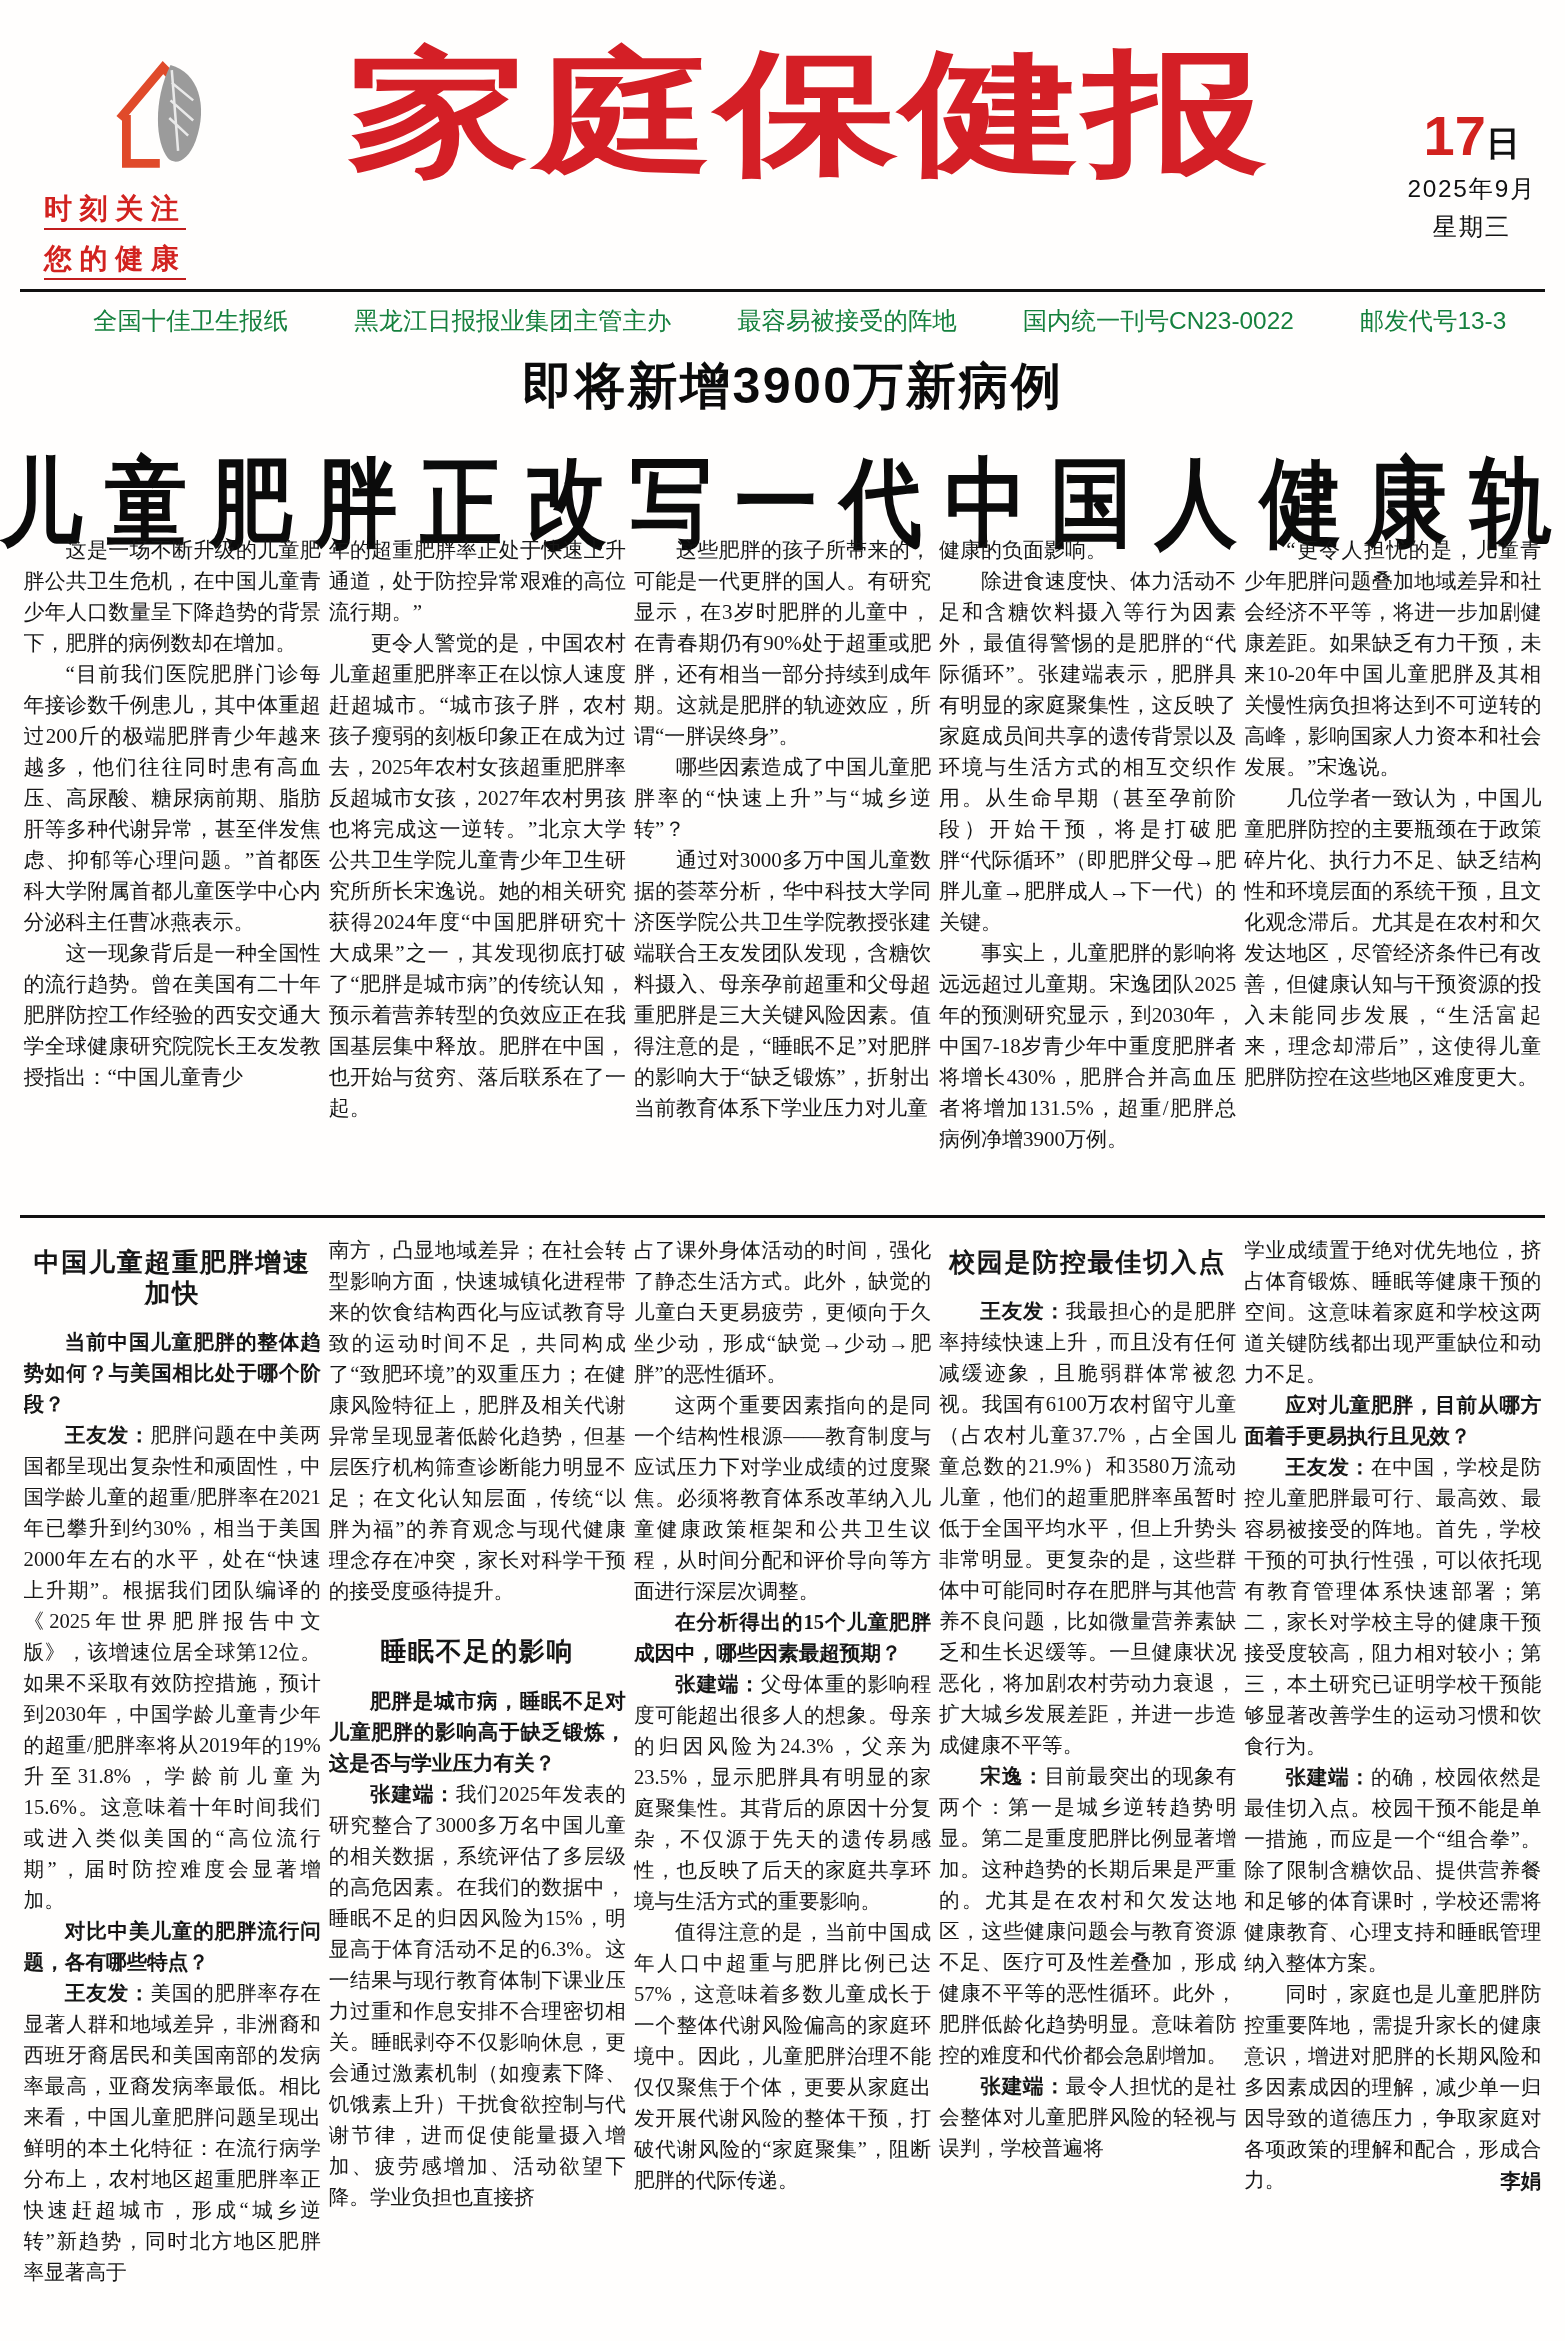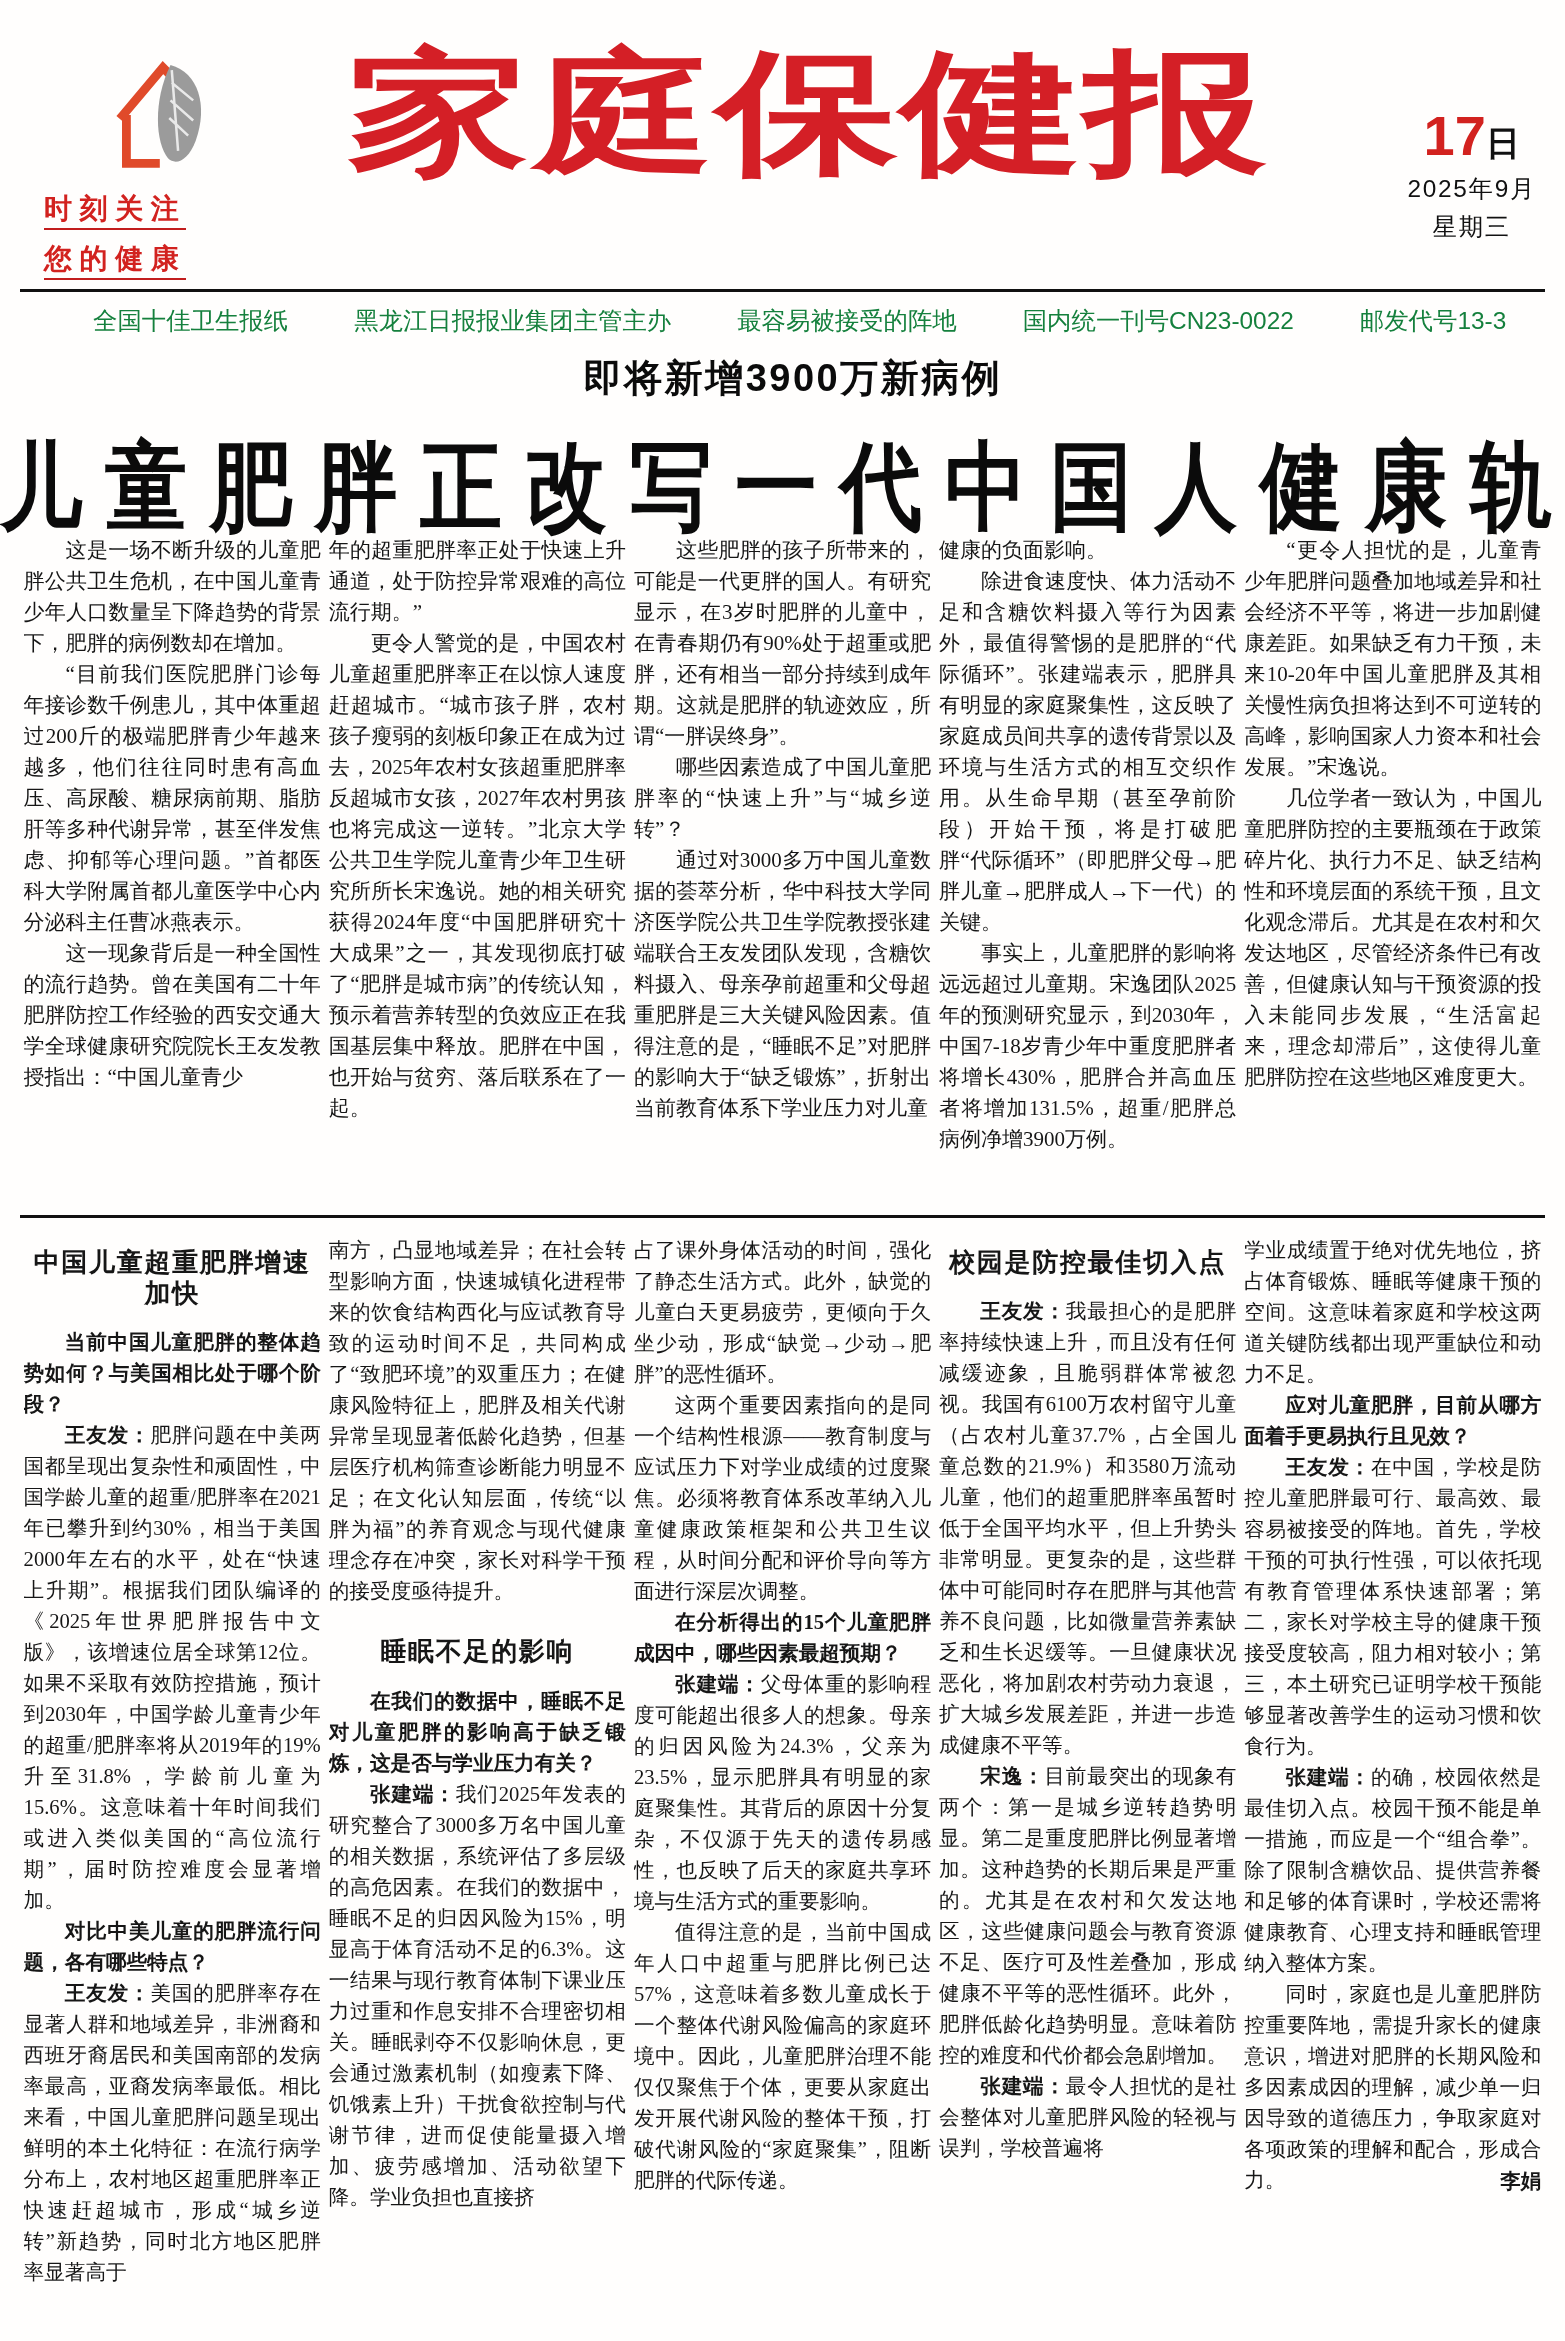--- a/index.html
+++ b/index.html
@@ -24,21 +24,21 @@
 
   .rule-thick{position:absolute;left:20px;right:20px;top:289px;height:3.4px;background:#111;}
   .info-bar{position:absolute;left:93px;top:305px;right:252px;display:flex;gap:0;
         justify-content:flex-start;font-family:"Liberation Sans","DejaVu Sans",sans-serif;
         font-size:24.4px;color:#15803d;white-space:nowrap;}
   .info-item{margin-right:66px;}
 
   
   .headline-block{position:absolute;left:0;top:353px;width:100%;text-align:center;}
   .kicker{font-family:"Liberation Sans","DejaVu Sans",sans-serif;font-weight:bold;
-        font-size:38px;letter-spacing:2.5px;color:#0b0b0b;padding-left:21px;}
+        font-size:50px;letter-spacing:2.5px;color:#0b0b0b;padding-left:21px;}
   .main-headline{margin-top:18.5px;font-size:82px;font-weight:bold;color:#0b0b0b;
         letter-spacing:23px;white-space:nowrap;transform:scaleY(1.18);transform-origin:center top;}
 
   
   .cols{position:absolute;left:23.6px;right:23.6px;display:flex;gap:8px;}
   .top-cols{top:535px;height:673px;}
   .bottom-cols{top:1235px;height:1096px;}
   .col{flex:1 1 0;overflow:hidden;text-align:justify;}
   .top-cols .col{font-size:21px;line-height:31px;}
   .bottom-cols .col{font-size:20.6px;line-height:31px;}
@@ -131,21 +131,21 @@
       <div class="col">
         <h3 class="sub-head">中国儿童超重肥胖增速加快</h3>
         <p class=" q">当前中国儿童肥胖的整体趋势如何？与美国相比处于哪个阶段？</p>
         <p class=""><b class="speaker">王友发：</b>肥胖问题在中美两国都呈现出复杂性和顽固性，中国学龄儿童的超重/肥胖率在2021年已攀升到约30%，相当于美国2000年左右的水平，处在“快速上升期”。根据我们团队编译的《2025年世界肥胖报告中文版》，该增速位居全球第12位。如果不采取有效防控措施，预计到2030年，中国学龄儿童青少年的超重/肥胖率将从2019年的19%升至31.8%，学龄前儿童为15.6%。这意味着十年时间我们或进入类似美国的“高位流行期”，届时防控难度会显著增加。</p>
         <p class=" q">对比中美儿童的肥胖流行问题，各有哪些特点？</p>
         <p class=""><b class="speaker">王友发：</b>美国的肥胖率存在显著人群和地域差异，非洲裔和西班牙裔居民和美国南部的发病率最高，亚裔发病率最低。相比来看，中国儿童肥胖问题呈现出鲜明的本土化特征：在流行病学分布上，农村地区超重肥胖率正快速赶超城市，形成“城乡逆转”新趋势，同时北方地区肥胖率显著高于</p>
       </div>
       <div class="col">
         <p class="cont">南方，凸显地域差异；在社会转型影响方面，快速城镇化进程带来的饮食结构西化与应试教育导致的运动时间不足，共同构成了“致肥环境”的双重压力；在健康风险特征上，肥胖及相关代谢异常呈现显著低龄化趋势，但基层医疗机构筛查诊断能力明显不足；在文化认知层面，传统“以胖为福”的养育观念与现代健康理念存在冲突，家长对科学干预的接受度亟待提升。</p>
         <h3 class="sub-head mid-head">睡眠不足的影响</h3>
-        <p class=" q">在我们的数据中，睡眠不足对儿童肥胖的影响高于缺乏锻炼，这是否与学业压力有关？</p>
+        <p class=" q">肥胖是城市病，睡眠不足对儿童肥胖的影响高于缺乏锻炼，这是否与学业压力有关？</p>
         <p class=""><b class="speaker">张建端：</b>我们2025年发表的研究整合了3000多万名中国儿童的相关数据，系统评估了多层级的高危因素。在我们的数据中，睡眠不足的归因风险为15%，明显高于体育活动不足的6.3%。这一结果与现行教育体制下课业压力过重和作息安排不合理密切相关。睡眠剥夺不仅影响休息，更会通过激素机制（如瘦素下降、饥饿素上升）干扰食欲控制与代谢节律，进而促使能量摄入增加、疲劳感增加、活动欲望下降。学业负担也直接挤</p>
       </div>
       <div class="col">
         <p class="cont">占了课外身体活动的时间，强化了静态生活方式。此外，缺觉的儿童白天更易疲劳，更倾向于久坐少动，形成“缺觉→少动→肥胖”的恶性循环。</p>
         <p class="">这两个重要因素指向的是同一个结构性根源——教育制度与应试压力下对学业成绩的过度聚焦。必须将教育体系改革纳入儿童健康政策框架和公共卫生议程，从时间分配和评价导向等方面进行深层次调整。</p>
         <p class=" q">在分析得出的15个儿童肥胖成因中，哪些因素最超预期？</p>
         <p class=""><b class="speaker">张建端：</b>父母体重的影响程度可能超出很多人的想象。母亲的归因风险为24.3%，父亲为23.5%，显示肥胖具有明显的家庭聚集性。其背后的原因十分复杂，不仅源于先天的遗传易感性，也反映了后天的家庭共享环境与生活方式的重要影响。</p>
         <p class="">值得注意的是，当前中国成年人口中超重与肥胖比例已达57%，这意味着多数儿童成长于一个整体代谢风险偏高的家庭环境中。因此，儿童肥胖治理不能仅仅聚焦于个体，更要从家庭出发开展代谢风险的整体干预，打破代谢风险的“家庭聚集”，阻断肥胖的代际传递。</p>
       </div>
       <div class="col">

